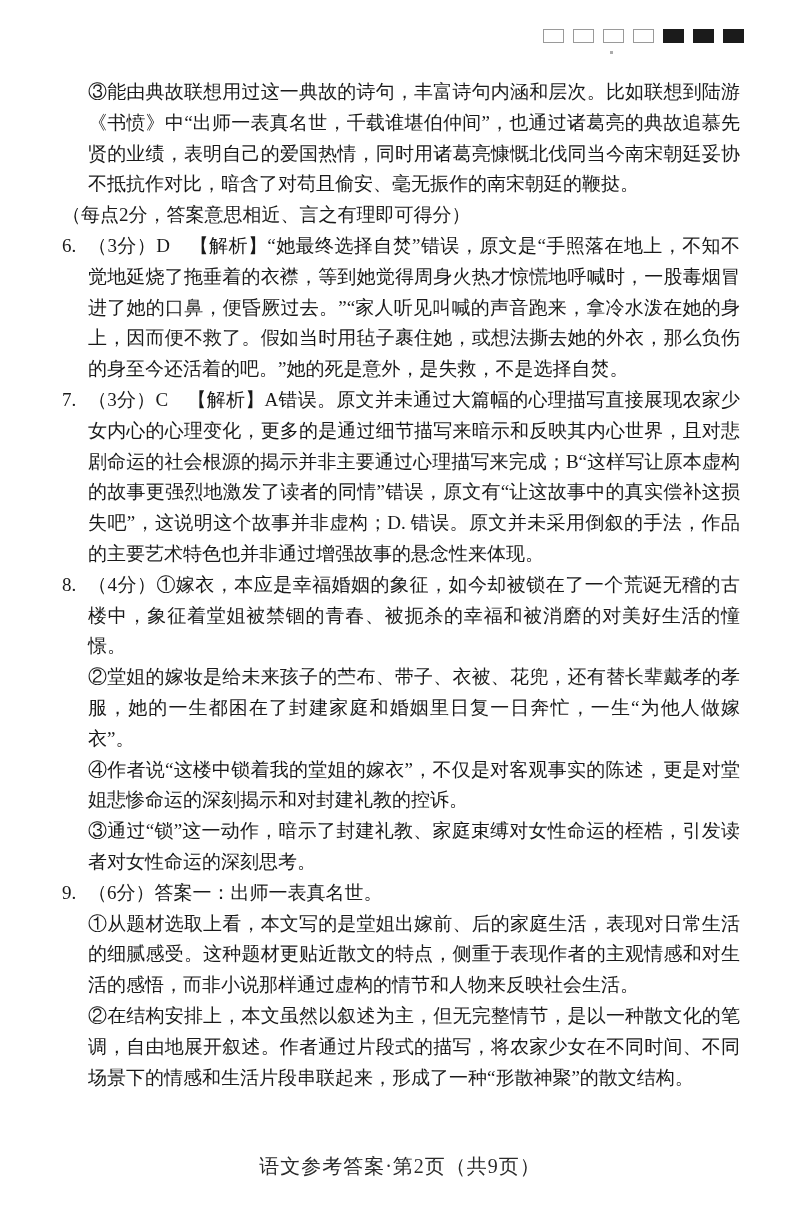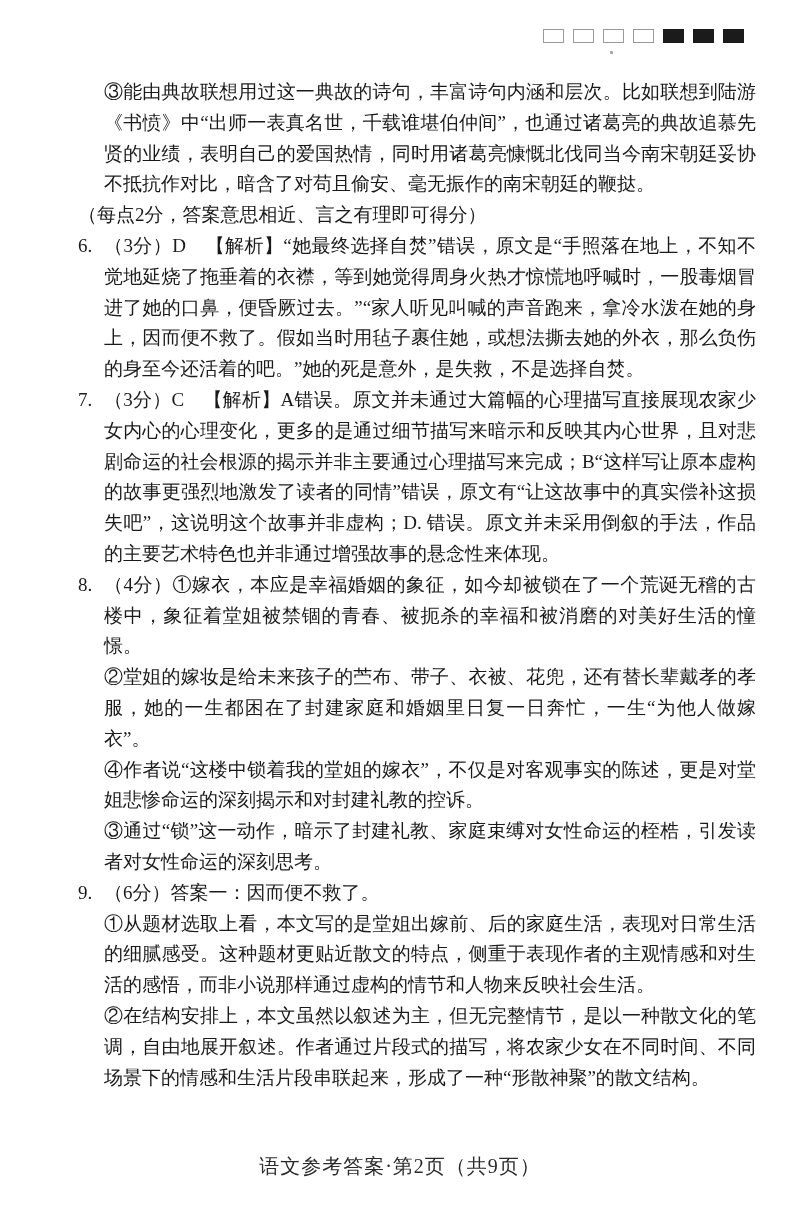--- a/index.html
+++ b/index.html
@@ -45,21 +45,20 @@
   }
   
   .content {
     position: absolute;
     left: 62px;
     top: 77px;
     width: 678px;
     font-size: 19px;
     line-height: 30.8px;
     text-align: justify;
-    margin-left: 16px;
   }
   .answer {
     position: relative;
     padding-left: 26px;
   }
   .answer .num {
     position: absolute;
     left: 0;
     top: 0;
     width: 26px;
@@ -121,21 +120,21 @@
     <section class="answer">
       <span class="num">8.</span>
       <p class="para">（4分）①嫁衣，本应是幸福婚姻的象征，如今却被锁在了一个荒诞无稽的古楼中，象征着堂姐被禁锢的青春、被扼杀的幸福和被消磨的对美好生活的憧憬。</p>
       <p class="para">②堂姐的嫁妆是给未来孩子的苎布、带子、衣被、花兜，还有替长辈戴孝的孝服，她的一生都困在了封建家庭和婚姻里日复一日奔忙，一生“为他人做嫁衣”。</p>
       <p class="para">④作者说“这楼中锁着我的堂姐的嫁衣”，不仅是对客观事实的陈述，更是对堂姐悲惨命运的深刻揭示和对封建礼教的控诉。</p>
       <p class="para">③通过“锁”这一动作，暗示了封建礼教、家庭束缚对女性命运的桎梏，引发读者对女性命运的深刻思考。</p>
     </section>
 
     <section class="answer">
       <span class="num">9.</span>
-      <p class="para no-justify">（6分）答案一：因而便不救了。</p>
+      <p class="para no-justify">（6分）答案一：出师一表真名世。</p>
       <p class="para">①从题材选取上看，本文写的是堂姐出嫁前、后的家庭生活，表现对日常生活的细腻感受。这种题材更贴近散文的特点，侧重于表现作者的主观情感和对生活的感悟，而非小说那样通过虚构的情节和人物来反映社会生活。</p>
       <p class="para">②在结构安排上，本文虽然以叙述为主，但无完整情节，是以一种散文化的笔调，自由地展开叙述。作者通过片段式的描写，将农家少女在不同时间、不同场景下的情感和生活片段串联起来，形成了一种“形散神聚”的散文结构。</p>
     </section>
 
   </main>
 
   <footer class="footer">
     <span>语文参考答案·第2页（共9页）</span>
   </footer>
 

